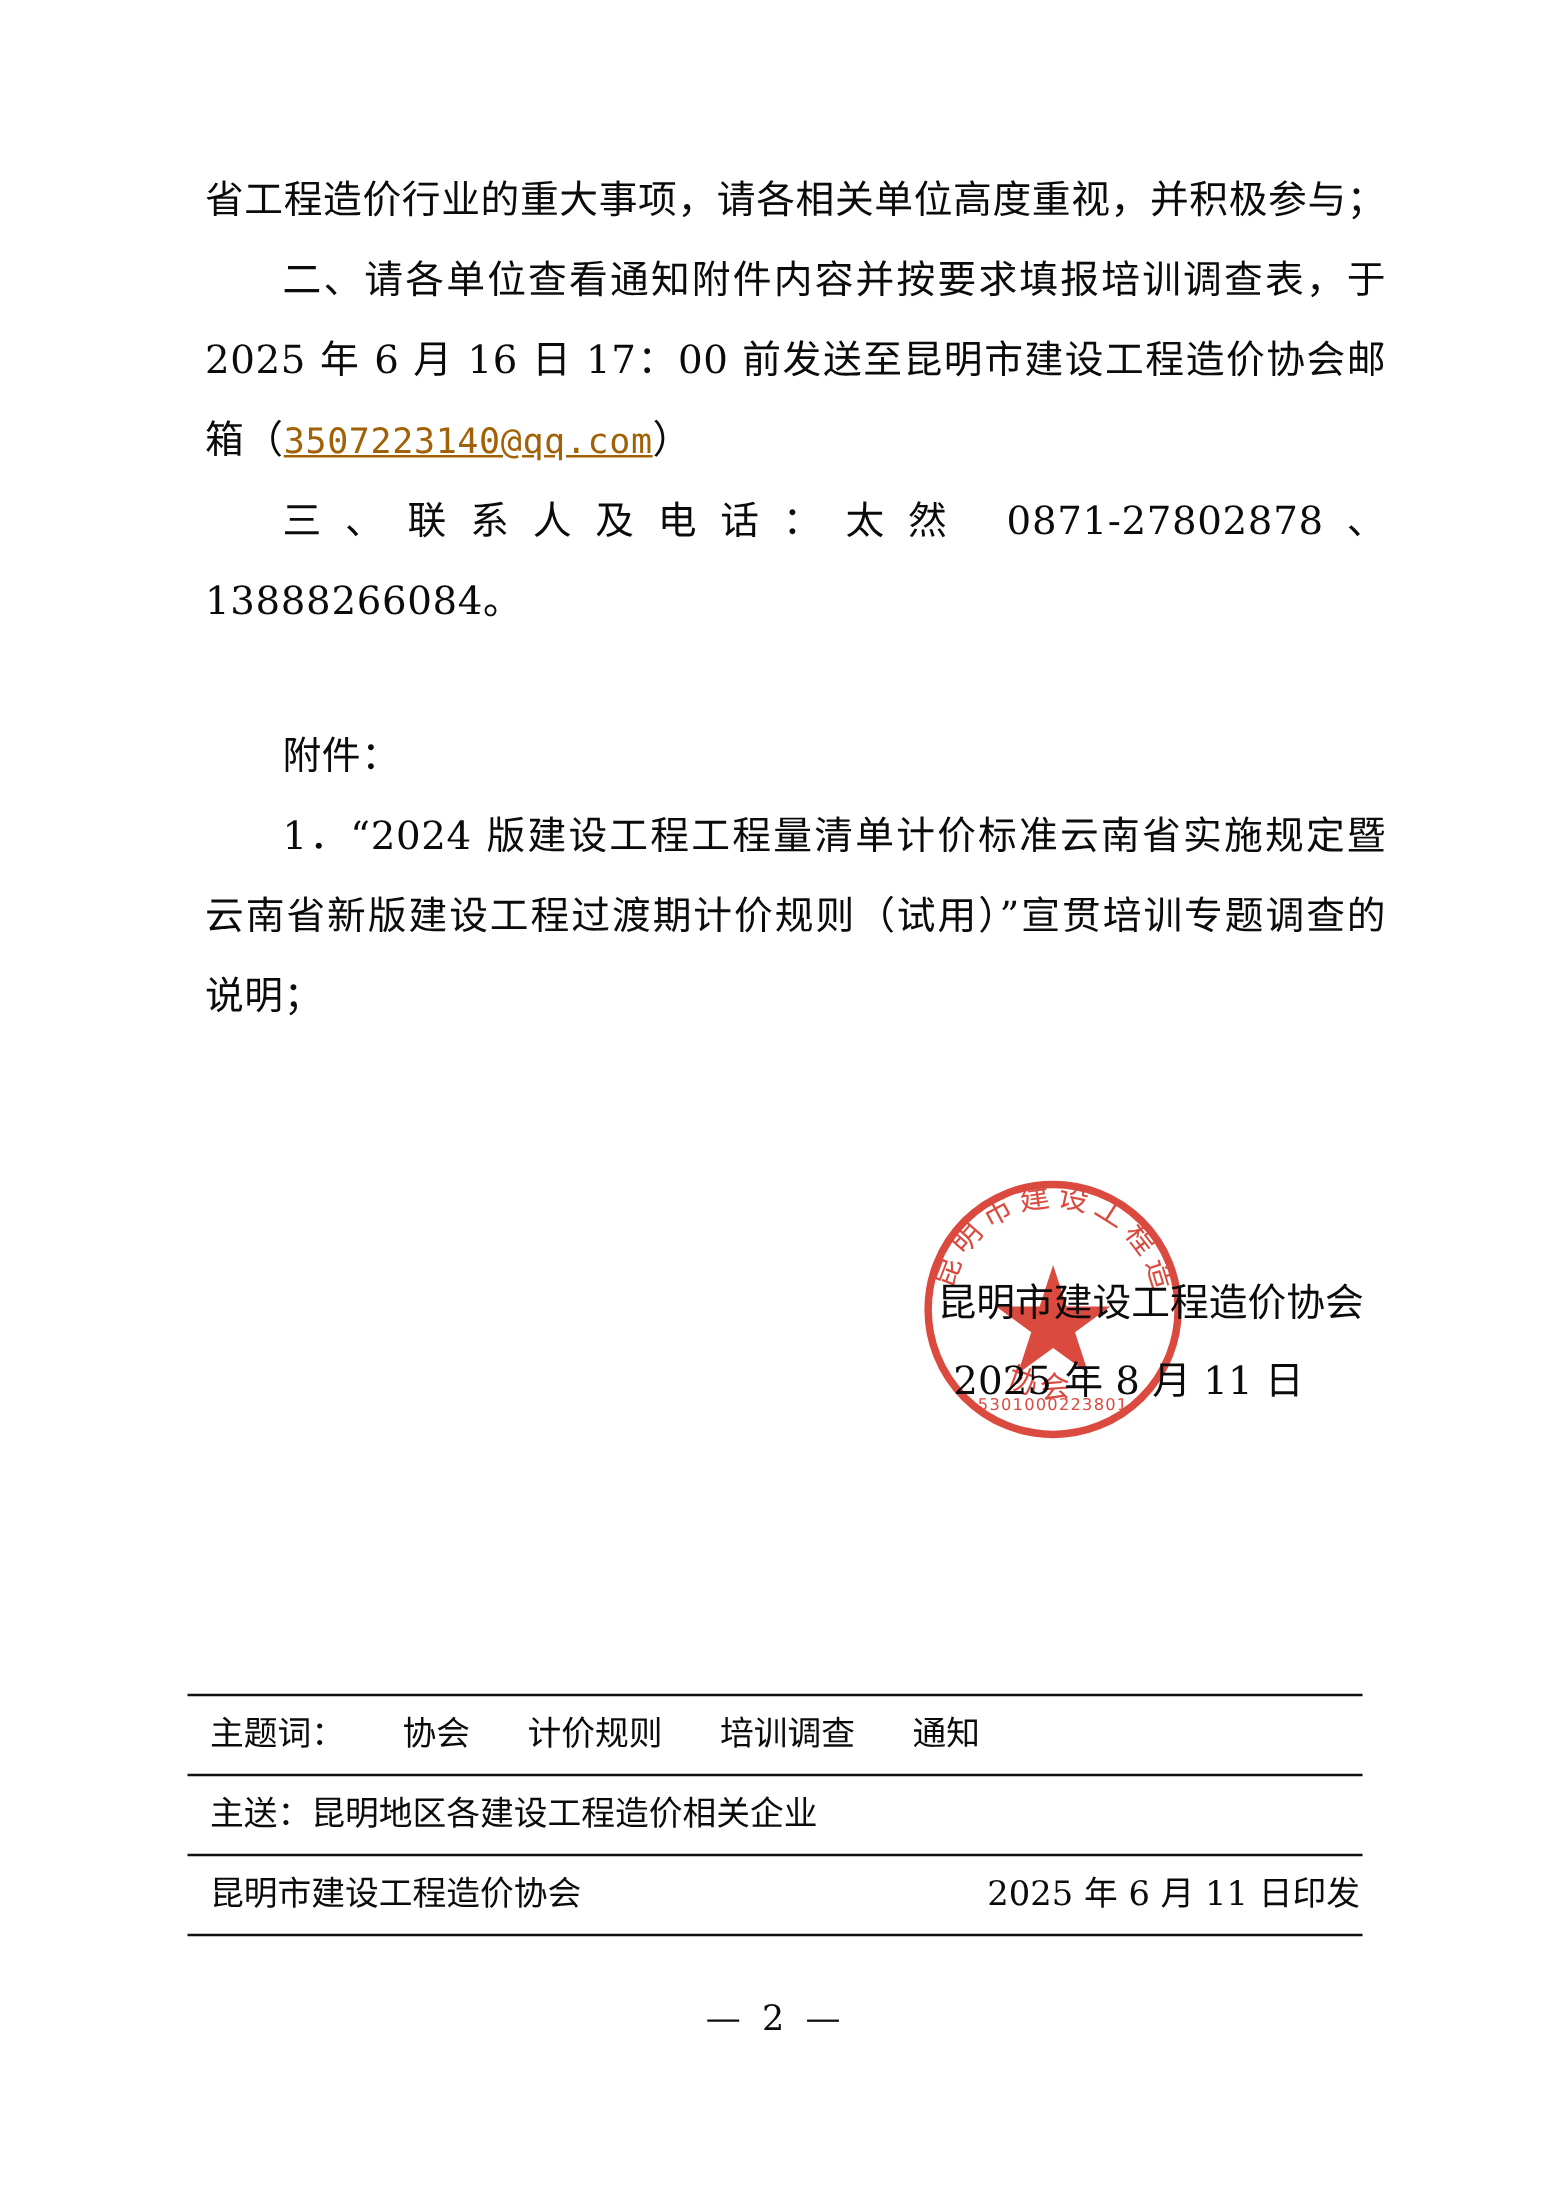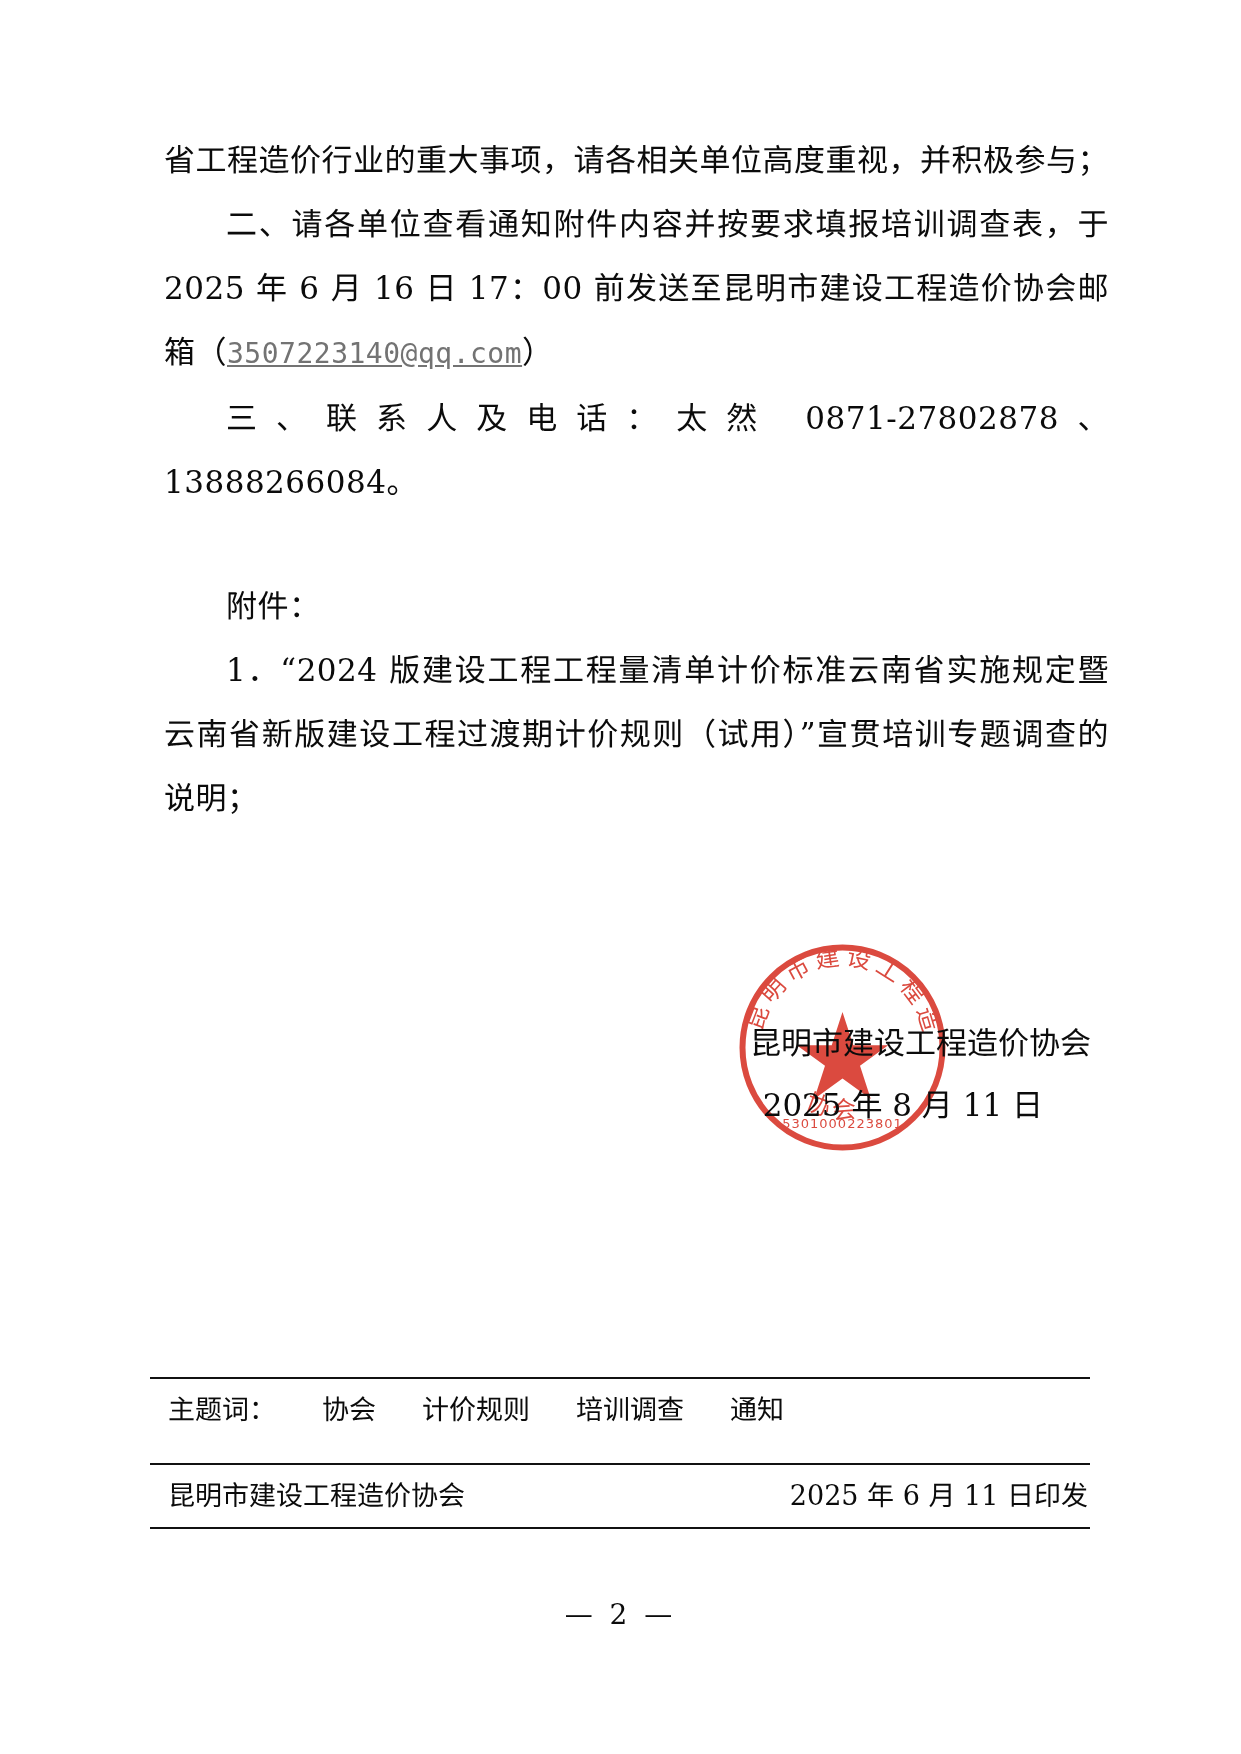--- a/index.html
+++ b/index.html
@@ -32,21 +32,21 @@
     line-height: 64px;
     letter-spacing: 0.5px;
     text-align: justify;
     text-justify: inter-character;
     font-family: "DejaVu Serif", "Liberation Serif", serif;
   }
   p.indent {
     text-indent: 62px;
   }
   .link {
-    color: #737373;
+    color: #a16207;
     text-decoration: underline;
     font-family: "DejaVu Sans Mono", "Liberation Mono", monospace;
     font-size: 28px;
   }
   .spacer-lg { height: 60px; }
 
   
   .sign-block {
     position: absolute;
     right: 150px;
@@ -76,21 +76,20 @@
     position: absolute;
     left: 150px;
     top: 1355px;
     width: 940px;
     font-size: 27px;
     line-height: 34px;
   }
   .footer .row {
     padding: 14px 2px 14px 18px;
     border-top: 2px solid #111;
-    margin-top: 22px;
   }
   .footer .row.first { border-top: 2px solid #111; }
   .footer .row.last { border-bottom: 2px solid #111; }
   .footer .kw span { margin-right: 46px; }
   .footer .split {
     display: flex;
     justify-content: space-between;
     align-items: baseline;
   }
   .pagenum {
@@ -148,20 +147,23 @@
 
   <div class="sign-block">
     <div>昆明市建设工程造价协会</div>
     <div class="sign-line2">2025 年 8 月 11 日</div>
   </div>
 
   <div class="footer">
     <div class="row first kw">
       <span>主题词：</span><span>协会</span><span>计价规则</span><span>培训调查</span><span>通知</span>
     </div>
+    <div class="row">
+      <span>主送：</span><span>昆明地区各建设工程造价相关企业</span>
+    </div>
     <div class="row last split">
       <span>昆明市建设工程造价协会</span>
       <span>2025 年 6 月 11 日印发</span>
     </div>
   </div>
 
   <div class="pagenum">— 2 —</div>
 
 </div>
 

